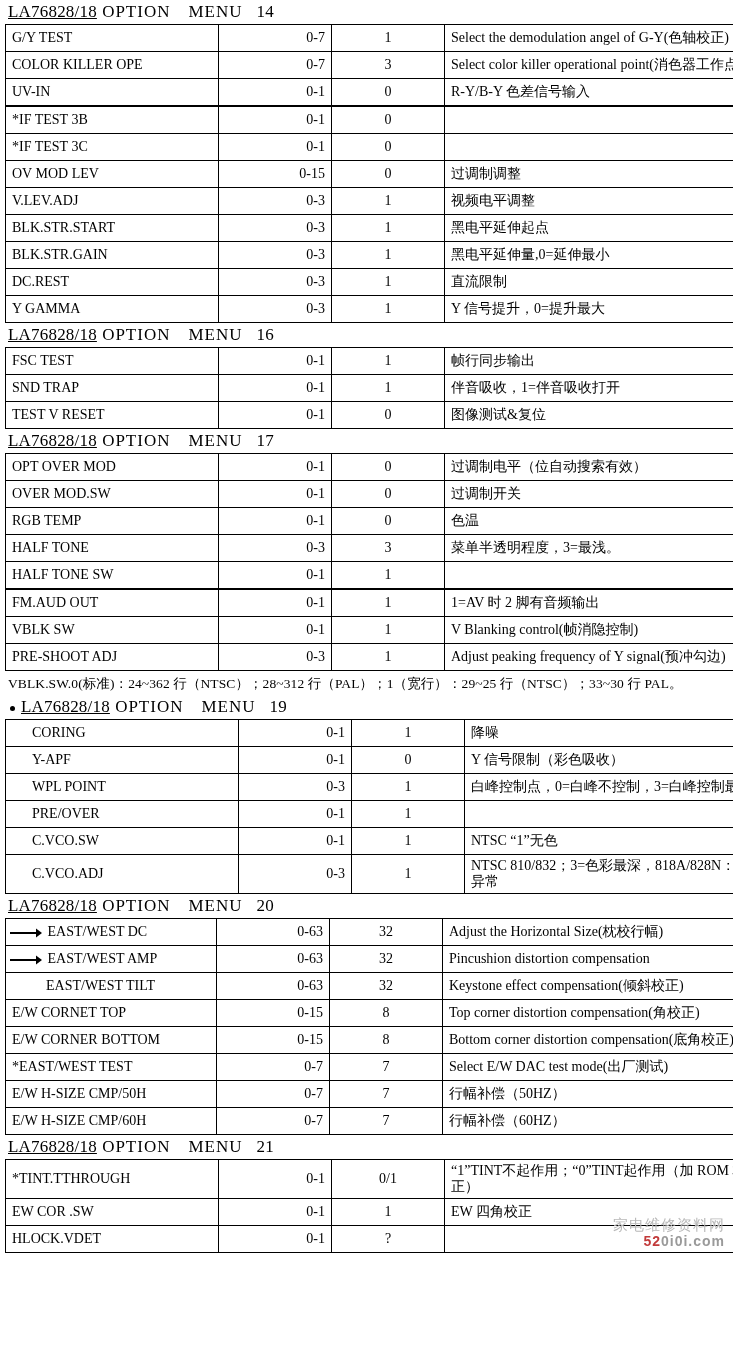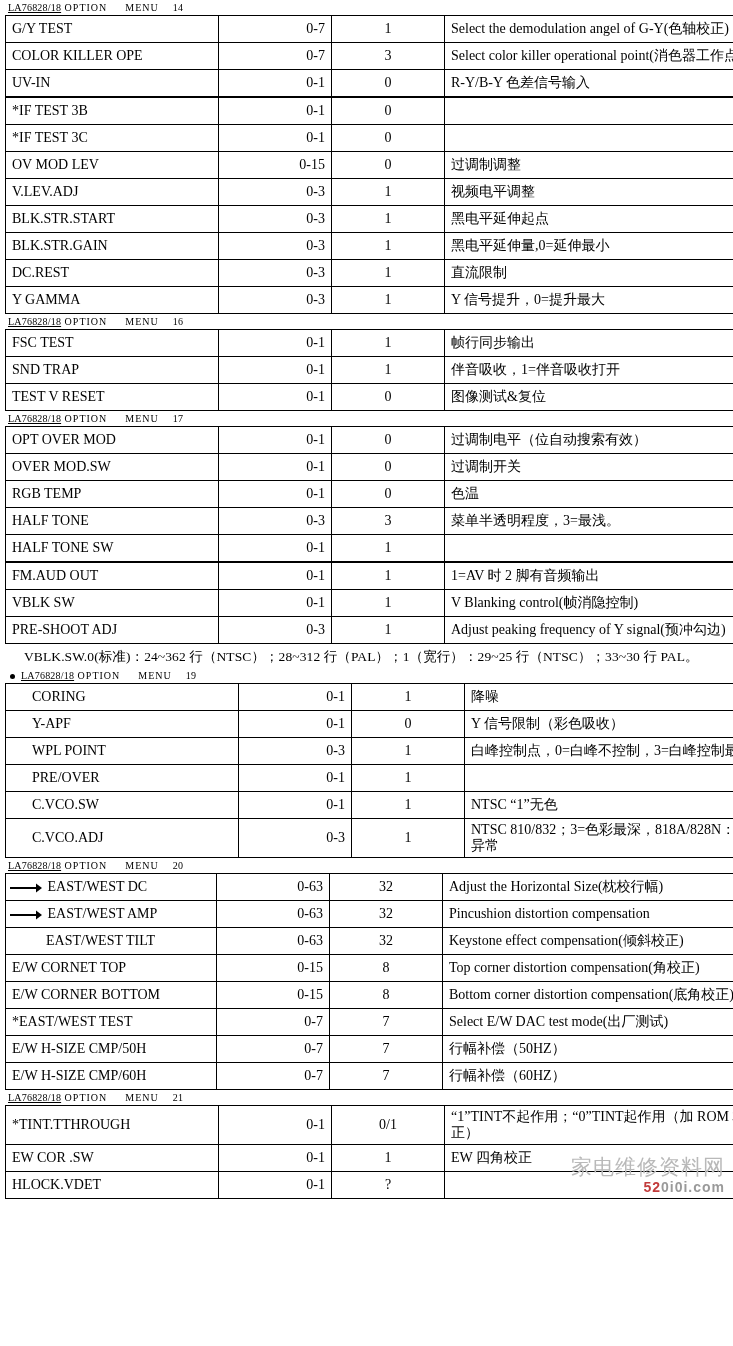--- a/index.html
+++ b/index.html
@@ -18,21 +18,21 @@
   .page {
     width: 733px;
     position: relative;
     padding: 0;
   }
   .section {
     margin: 0;
   }
   .sec-head {
     font-family: "Liberation Serif", serif;
-    font-size: 10px;
+    font-size: 17px;
     padding: 2px 0 2px 8px;
     white-space: nowrap;
     letter-spacing: 0.2px;
   }
   .sec-head .code {
     font-weight: normal;
   }
   .sec-head .u {
     text-decoration: underline;
   }
@@ -78,33 +78,33 @@
   .indent2 { padding-left: 40px !important; }
   .arrow {
     display: inline-block;
     width: 34px;
     position: relative;
     vertical-align: middle;
   }
   .arrow svg { display: block; }
   .note {
     font-size: 13.5px;
-    padding: 4px 6px 2px 24px;
+    padding: 4px 6px 2px 8px;
     white-space: nowrap;
     letter-spacing: 0.1px;
   }
   .watermark {
     position: absolute;
     right: 8px;
     bottom: 4px;
     text-align: right;
     pointer-events: none;
   }
   .wm1 {
-    font-size: 21px;
+    font-size: 15px;
     color: #b9b9b9;
     letter-spacing: 1px;
     font-family: "Liberation Serif", serif;
   }
   .wm2 {
     font-size: 14px;
     color: #d8b0b0;
     font-family: "Liberation Sans", sans-serif;
     font-weight: bold;
     letter-spacing: 1px;

